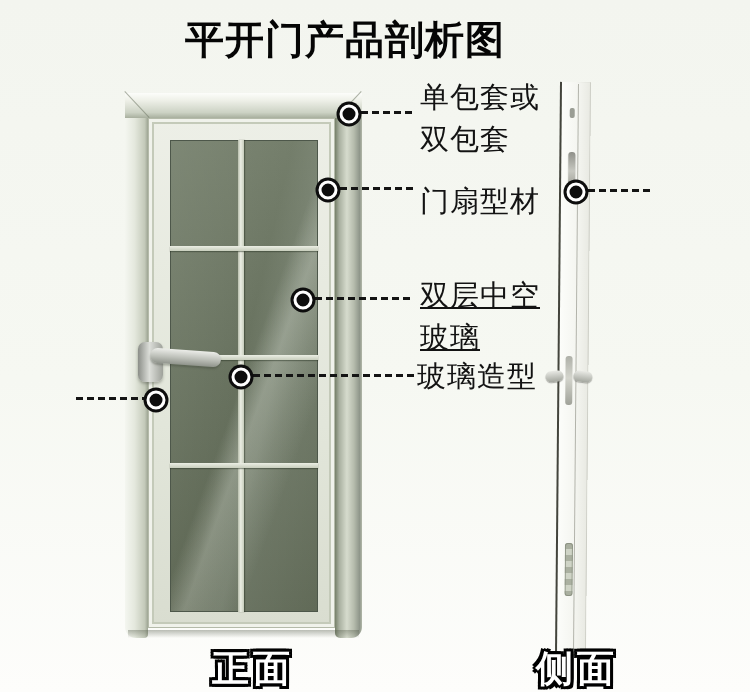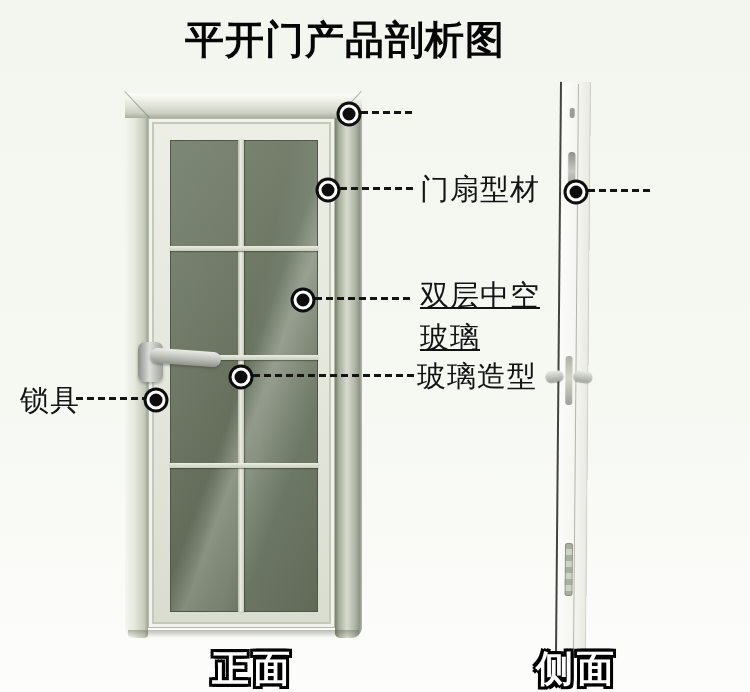--- a/index.html
+++ b/index.html
@@ -181,22 +181,23 @@
   <div class="dot" style="left:156px;top:400px;"></div>
   <div class="dot" style="left:576px;top:192px;"></div>
 
   <div class="dash" style="left:361px;top:111px;width:53px;"></div>
   <div class="dash" style="left:340px;top:187px;width:74px;"></div>
   <div class="dash" style="left:315px;top:297px;width:99px;"></div>
   <div class="dash" style="left:253px;top:374px;width:165px;"></div>
   <div class="dash" style="left:76px;top:397px;width:70px;"></div>
   <div class="dash" style="left:588px;top:189px;width:62px;"></div>
 
-  <div class="callout-label single" style="left:420px;top:171px;">门扇型材</div>
+  <div class="callout-label" style="left:420px;top:76px;">单包套或
+双包套</div>
+  <div class="callout-label single" style="left:420px;top:183px;">门扇型材</div>
   <div class="callout-label" style="left:420px;top:274px;text-decoration:underline;">双层中空
 玻璃</div>
   <div class="callout-label single" style="left:417px;top:358px;">玻璃造型</div>
-  <div class="callout-label single" style="left:20px;top:382px;">锁具</div>
 
   <div class="caption front">正面</div>
   <div class="caption side">侧面</div>
 
 </div>
 
 </body></html>

